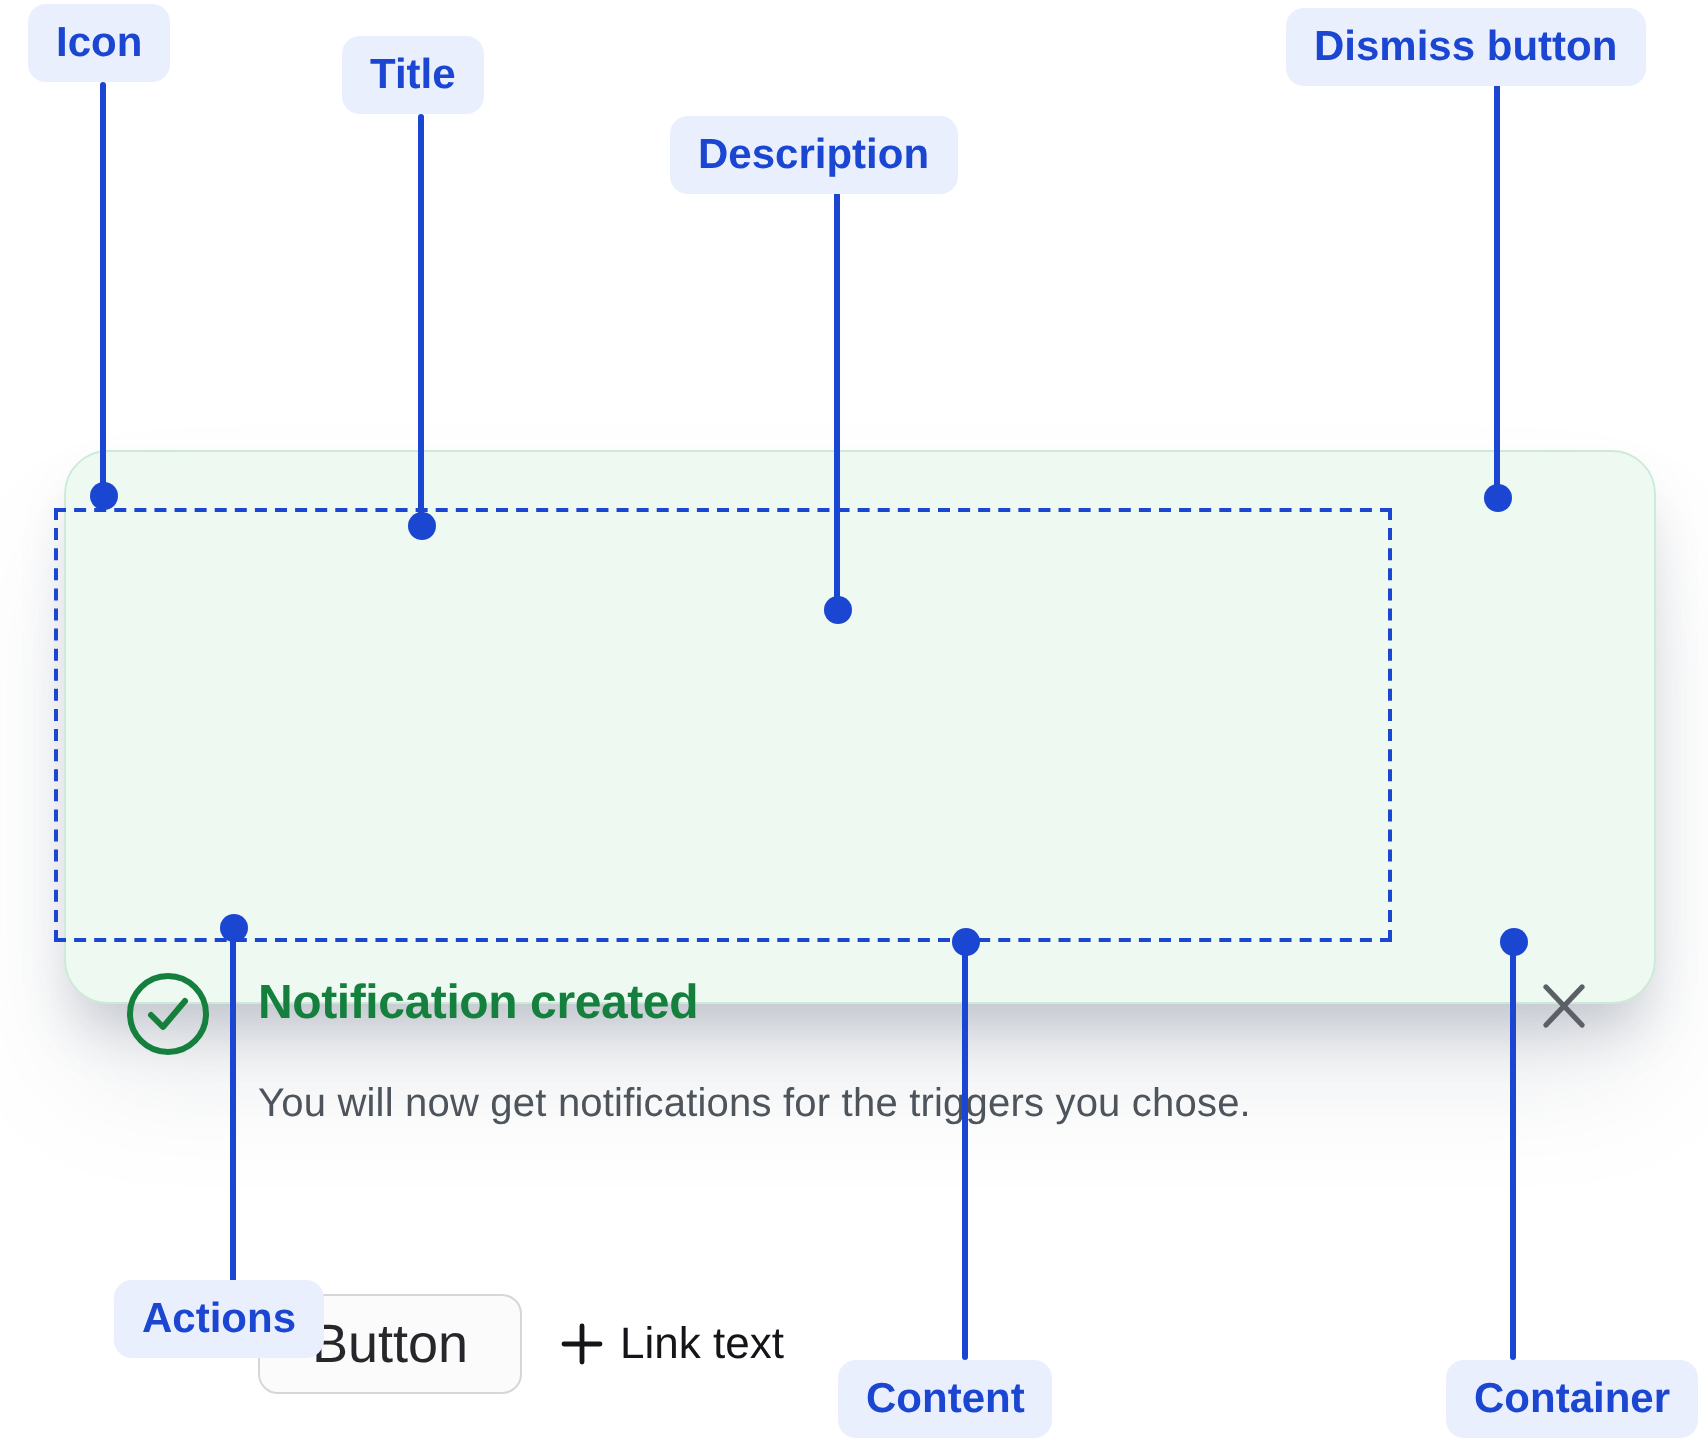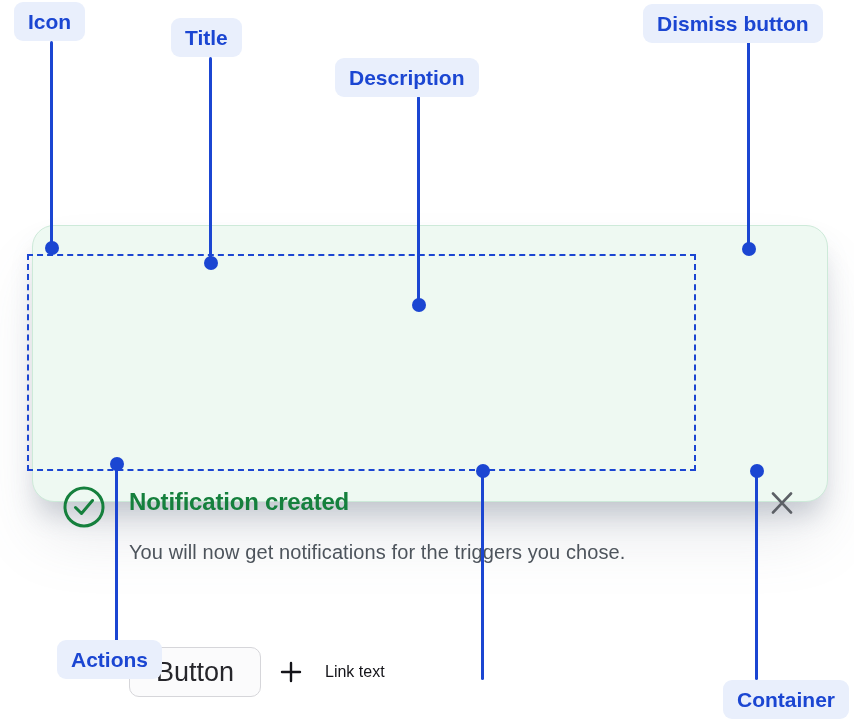--- a/index.html
+++ b/index.html
@@ -46,22 +46,22 @@
     position:absolute;left:96px;top:421px;width:132px;height:50px;
     background:var(--button-bg);
     border:1px solid var(--button-border);
     border-radius:10px;
     display:flex;align-items:center;justify-content:center;
     font-size:27px;color:var(--button-text);
     font-family:inherit;cursor:pointer;
   }
   .card-link{
     position:absolute;left:247px;top:421px;height:50px;
-    display:flex;align-items:center;gap:23px;
-    font-size:16px;color:var(--link-text);cursor:pointer;text-decoration:none;
+    display:flex;align-items:center;gap:8px;
+    font-size:22px;color:var(--link-text);cursor:pointer;text-decoration:none;
   }
   .dismiss-btn{
     position:absolute;left:734px;top:262px;width:30px;height:30px;
     display:flex;align-items:center;justify-content:center;
     background:transparent;border:none;cursor:pointer;
   }
 
   
   .pill{
     position:absolute;
@@ -153,15 +153,16 @@
   <div class="dot dot-dismiss"></div>
   <div class="dot dot-actions"></div>
   <div class="dot dot-content"></div>
   <div class="dot dot-container"></div>
 
   <div class="pill pill-icon">Icon</div>
   <div class="pill pill-description">Description</div>
   <div class="pill pill-title">Title</div>
   <div class="pill pill-dismiss">Dismiss button</div>
   <div class="pill pill-actions">Actions</div>
+  <div class="pill pill-content">Content</div>
   <div class="pill pill-container">Container</div>
 
 </div>
 
 </body></html>

